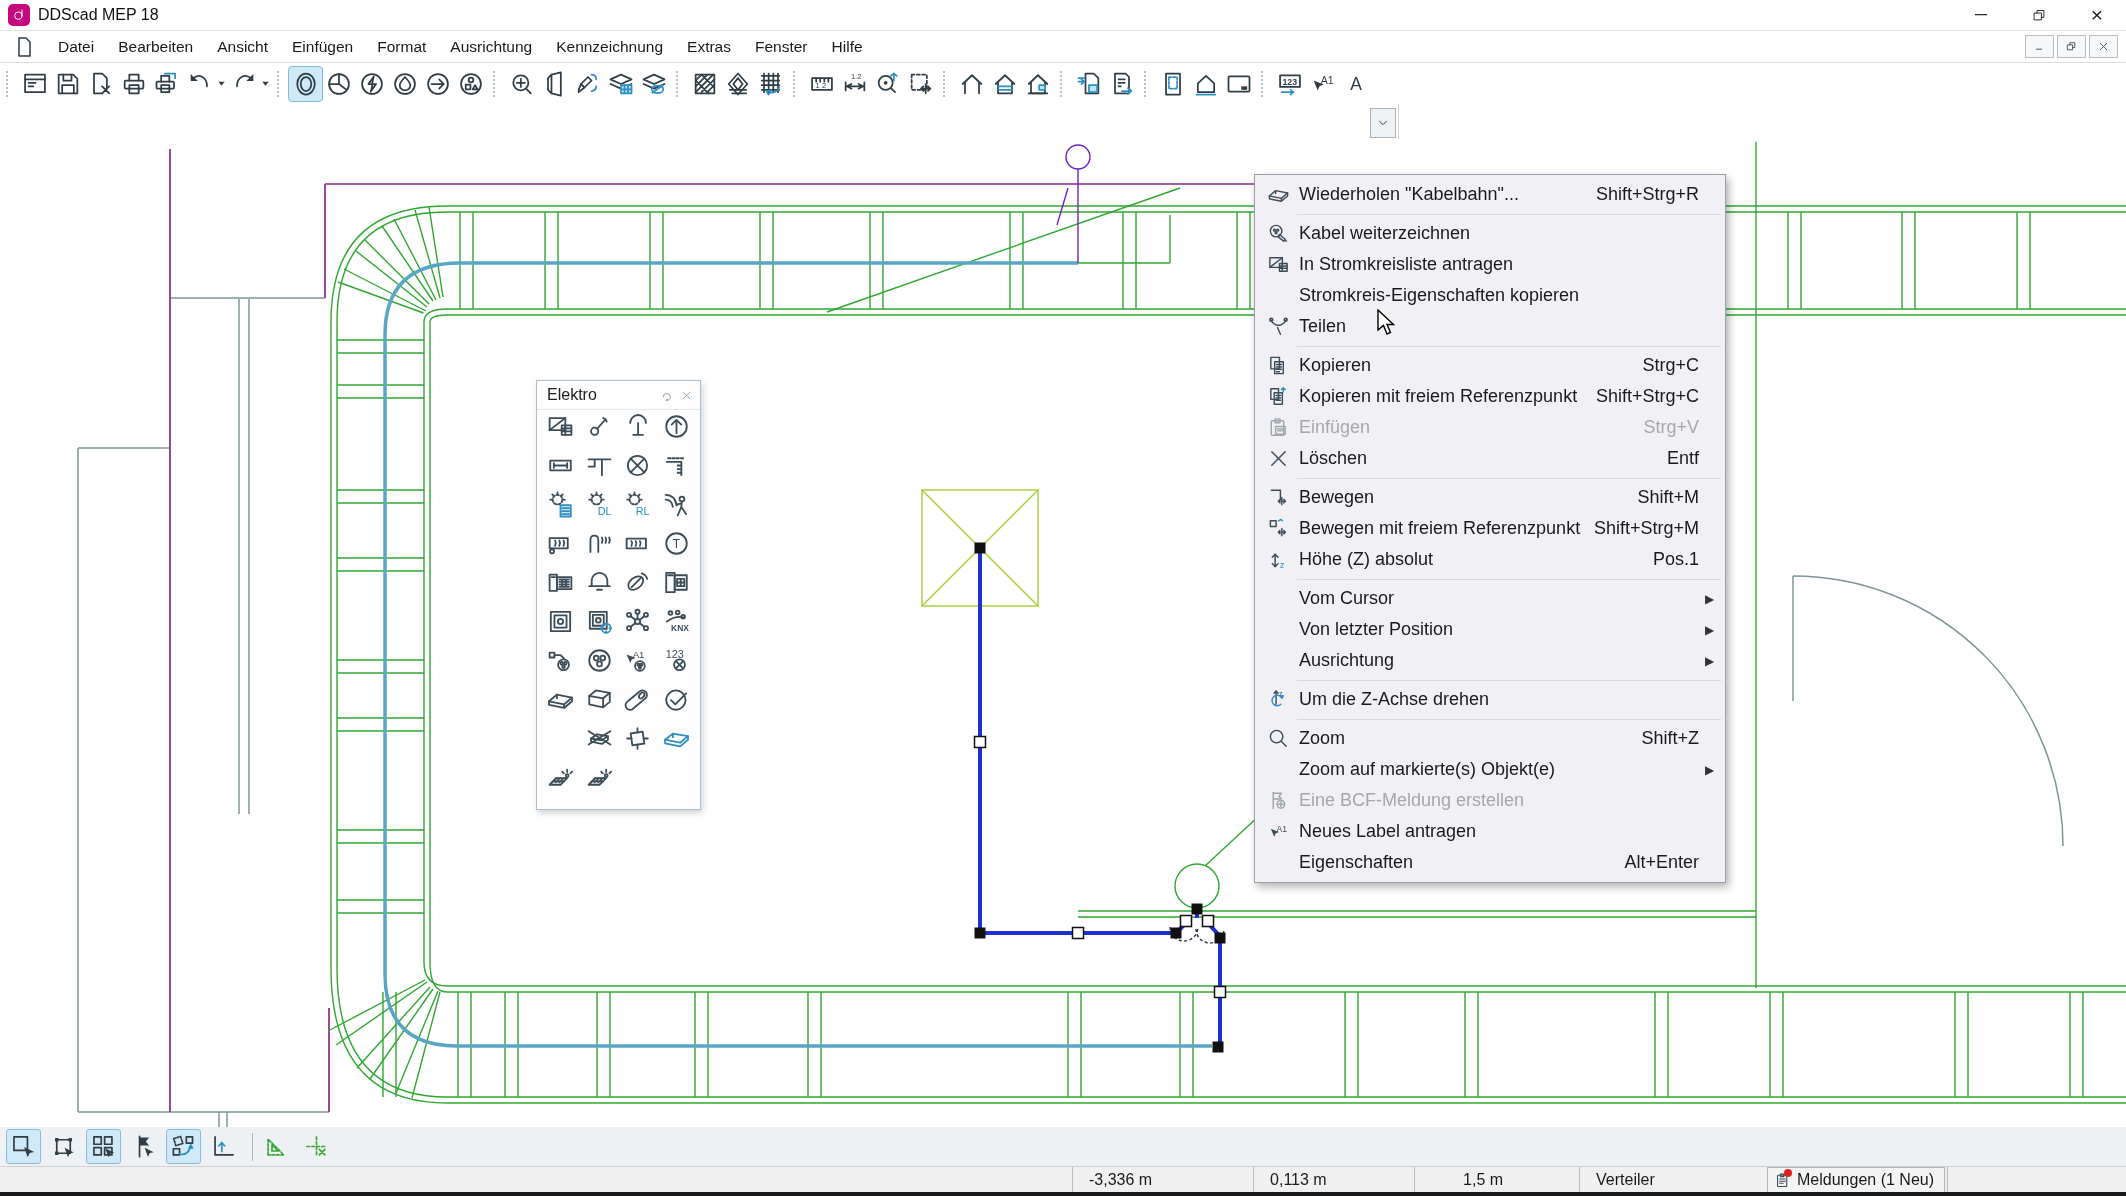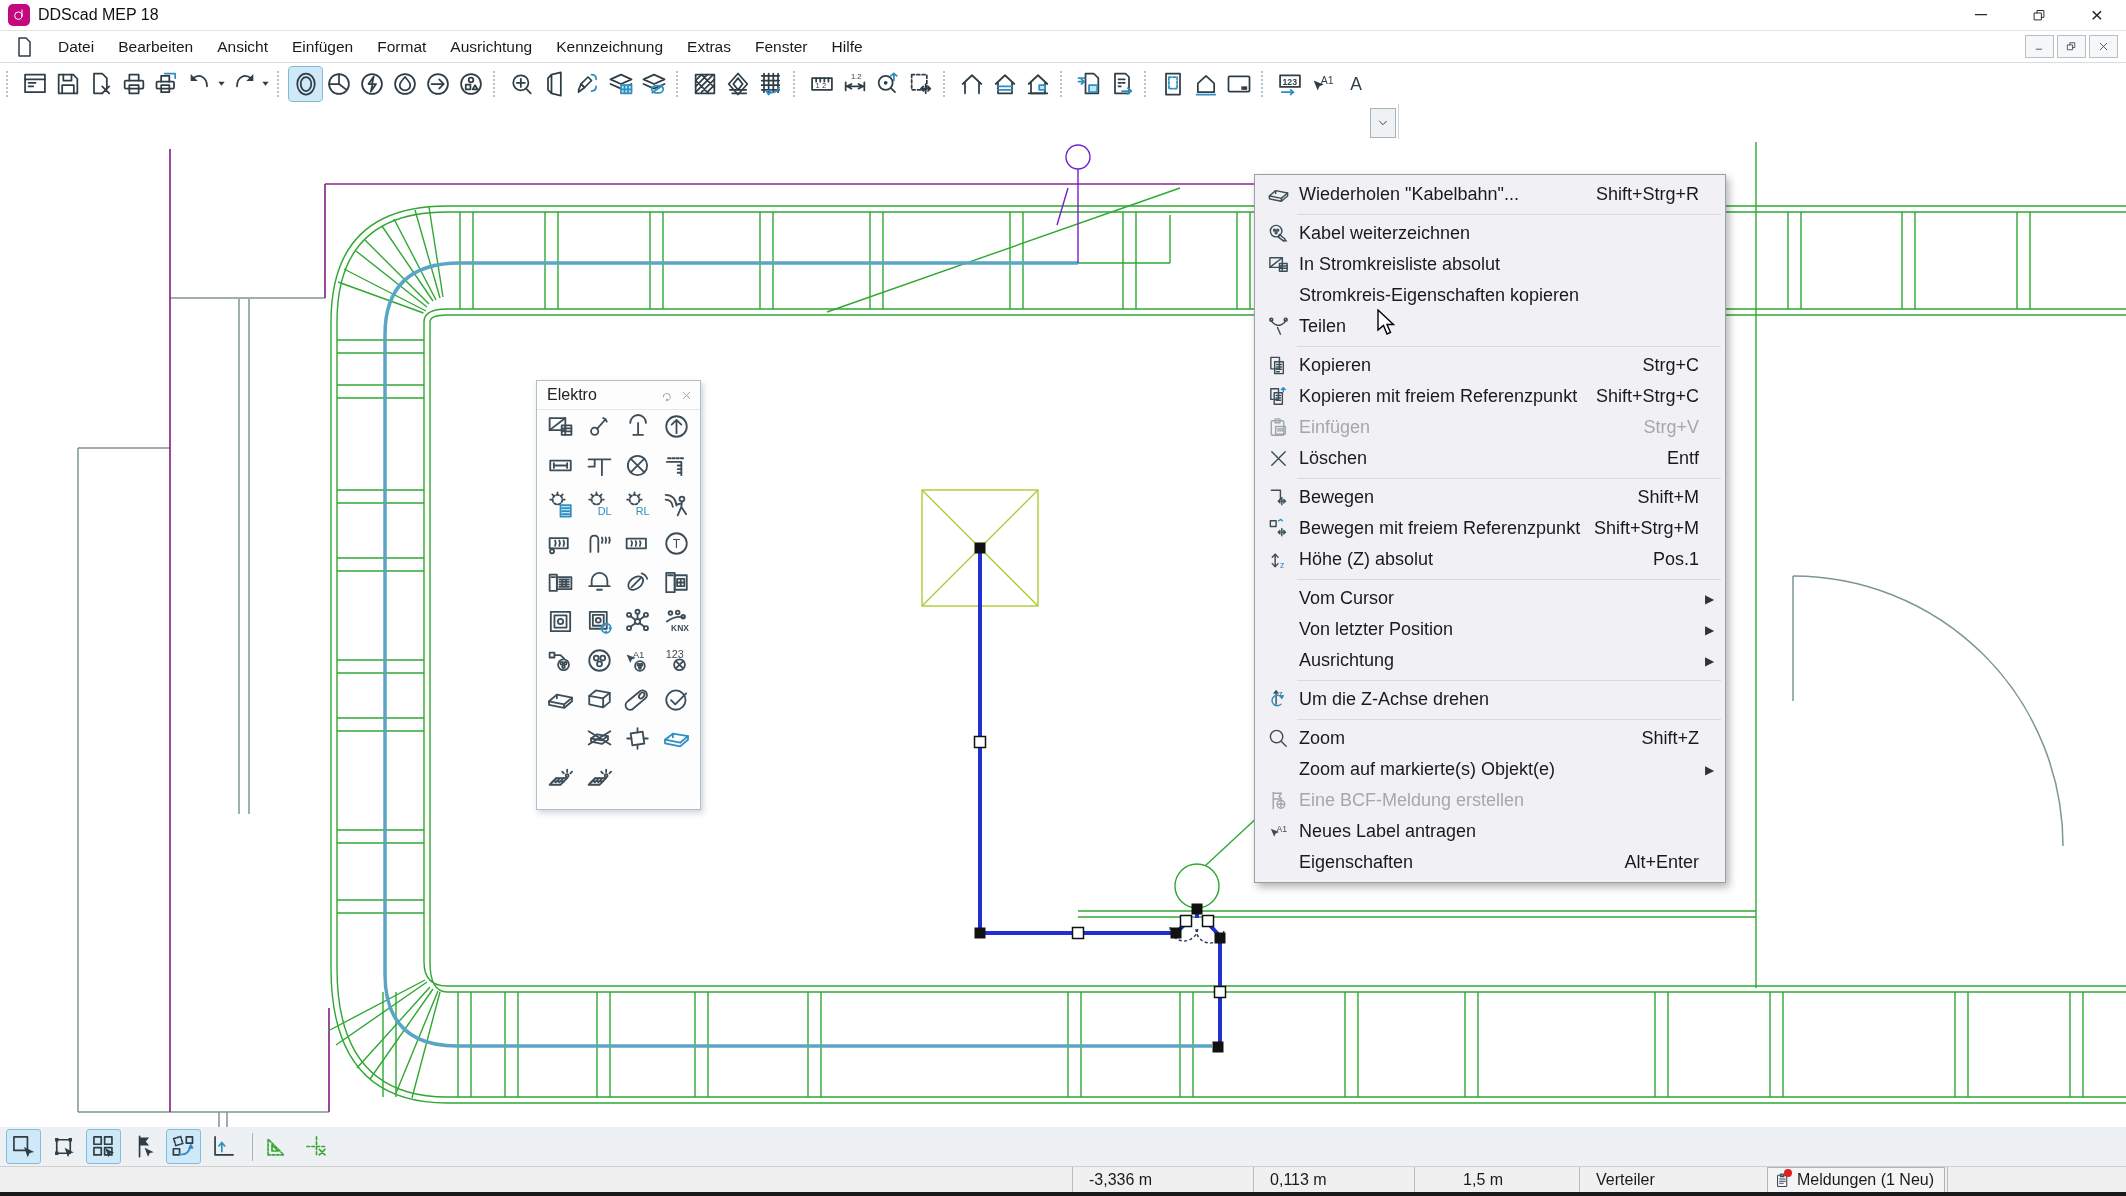--- a/index.html
+++ b/index.html
@@ -799,21 +799,21 @@
         </div>
         <div class="cm-item">
           <span class="cm-ic">
             <svg class="ic" viewBox="0 0 24 24">
               <rect x="3" y="5" width="13" height="10"></rect>
               <path d="M3 15 16 5"></path>
               <rect x="13" y="11" width="8" height="8" fill="#fff"></rect>
               <path d="M13 13.5h8M13 16h8M16 11v8"></path>
             </svg>
           </span>
-          <span>In Stromkreisliste absolut</span>
+          <span>In Stromkreisliste antragen</span>
           <span class="cm-short"></span>
           <span class="cm-arrow"></span>
         </div>
         <div class="cm-item">
           <span class="cm-ic"></span>
           <span>Stromkreis-Eigenschaften kopieren</span>
           <span class="cm-short"></span>
           <span class="cm-arrow"></span>
         </div>
         <div class="cm-item">

